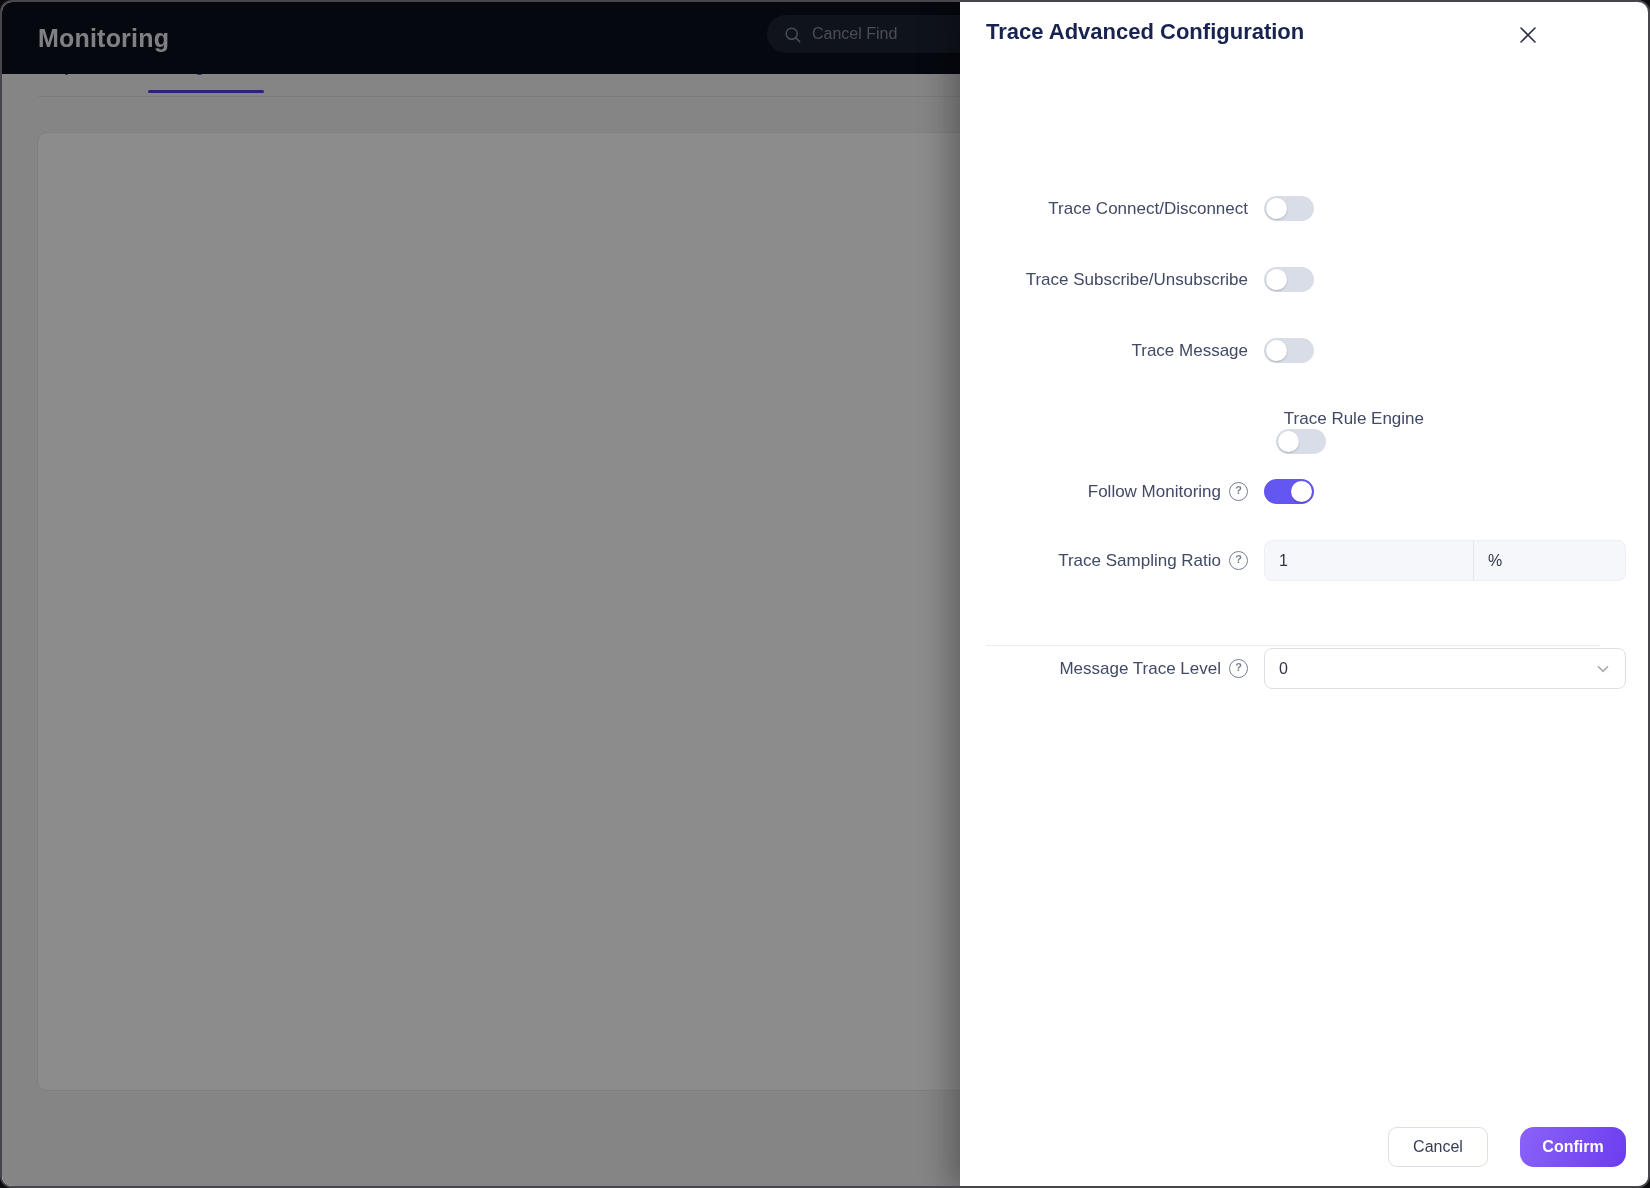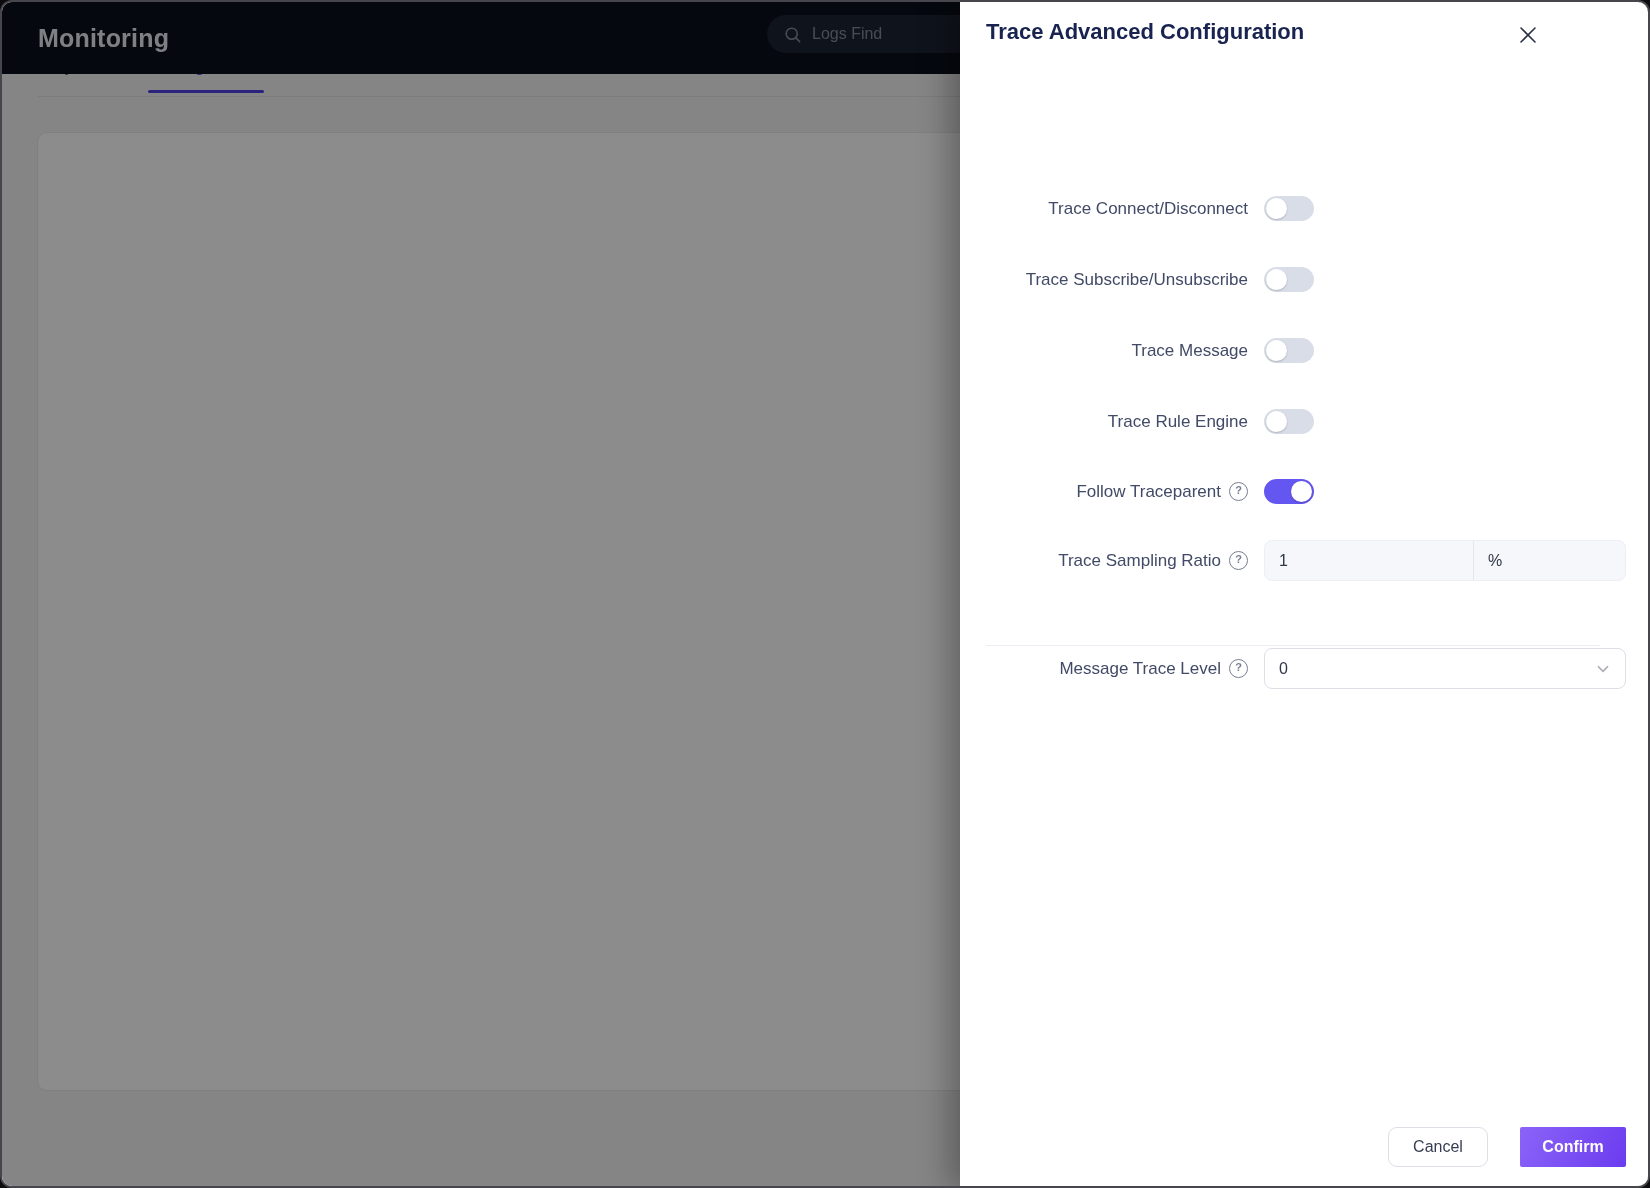--- a/index.html
+++ b/index.html
@@ -95,21 +95,21 @@
   .dgroup .gunit{flex:1;display:flex;align-items:center;padding:0 14px;font-size:16px;color:#2F3645;}
 
   .ddivider{position:absolute;left:26px;top:643px;width:614px;height:1px;background:#EBEEF5;}
 
   .dselect{width:362px;height:41px;border:1px solid #DCDFE6;border-radius:8px;background:#fff;box-sizing:border-box;
     display:flex;align-items:center;justify-content:space-between;padding:0 14px;font-size:16px;color:#2F3645;cursor:pointer;}
 
   .dfooter{position:absolute;right:26px;bottom:23px;display:flex;gap:32px;}
   .btn-cancel{height:40px;min-width:100px;border:1px solid #DCDFE6;border-radius:9px;background:#fff;color:#363D52;
     font-size:16px;font-family:inherit;padding:0 20px;cursor:pointer;}
-  .btn-confirm{height:40px;min-width:106px;border:none;border-radius:2px;color:#fff;font-size:16px;font-weight:bold;font-family:inherit;
+  .btn-confirm{height:40px;min-width:106px;border:none;border-radius:14px;color:#fff;font-size:16px;font-weight:bold;font-family:inherit;
     background:linear-gradient(115deg,#8B63F8,#6B3CEF);padding:0 20px;cursor:pointer;}
 </style>
 </head>
 <body>
 
 <div class="stage">
  <div class="frame">
 
   <div class="page">
 
@@ -122,21 +122,21 @@
 
     <div class="appbar">
       <div class="appbar-title">Monitoring</div>
       <div class="searchbox">
         <span style="display:flex;">
           <svg width="19" height="19" viewBox="0 0 24 24">
                 <circle cx="11" cy="11" r="7" fill="none" stroke="#848B9B" stroke-width="2"></circle>
                 <line x1="16.2" y1="16.2" x2="21" y2="21" stroke="#848B9B" stroke-width="2" stroke-linecap="round"></line>
               </svg>
         </span>
-        <span class="ph">Logs Find</span>
+        <span class="ph">Cancel Find</span>
       </div>
     </div>
 
     <div class="card"></div>
 
     <div class="flabel" style="top:171px;">
       <span>Monitoring platform</span>
       <span class="helpi">?</span>
     </div>
 
@@ -292,33 +292,33 @@
     <div class="drow" style="top:265px;">
       <div class="drow-label">
             <span>Trace Subscribe/Unsubscribe</span>
           </div>
       <div class="drow-ctl">
             <span class="dswitch">
               <span class="knob"></span>
             </span>
           </div>
     </div>
-    <div class="drow" style="top:407px;">
+    <div class="drow" style="top:407px;flex-direction:column;">
       <div class="drow-label">
             <span>Trace Rule Engine</span>
           </div>
       <div class="drow-ctl">
             <span class="dswitch">
               <span class="knob"></span>
             </span>
           </div>
     </div>
     <div class="drow" style="top:477px;">
       <div class="drow-label">
-        <span>Follow Traceparent</span>
+        <span>Follow Monitoring</span>
         <span class="helpi">?</span>
       </div>
       <div class="drow-ctl">
             <span class="dswitch on">
               <span class="knob"></span>
             </span>
           </div>
     </div>
 
     <div class="drow" style="top:538px;">

